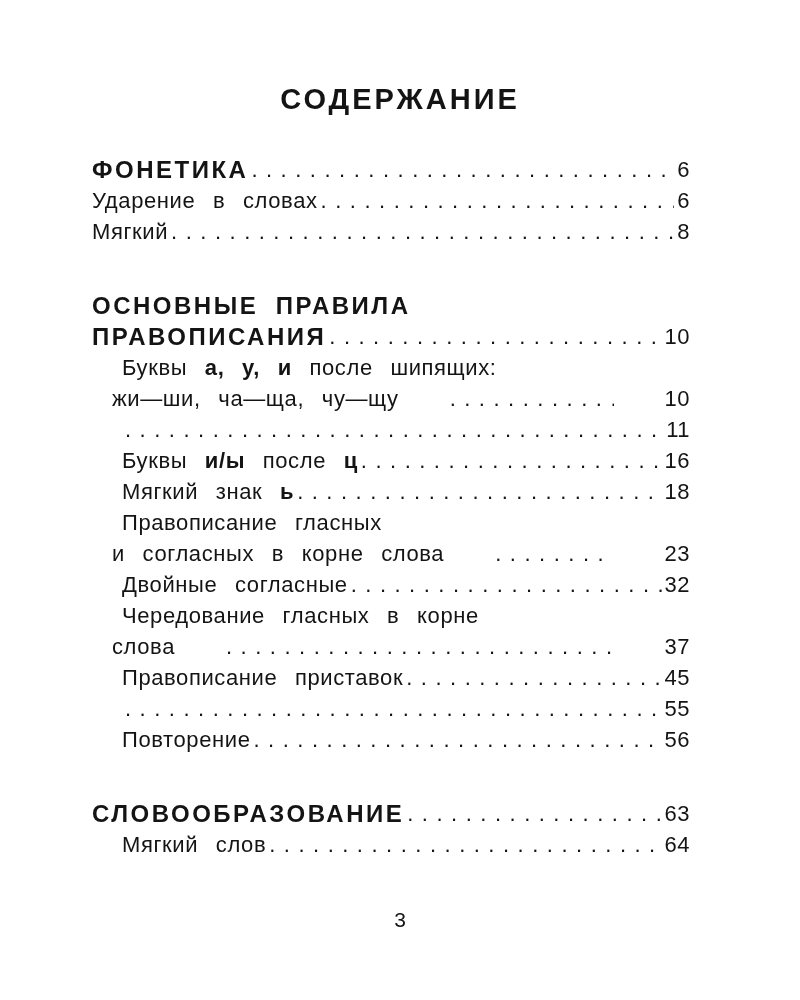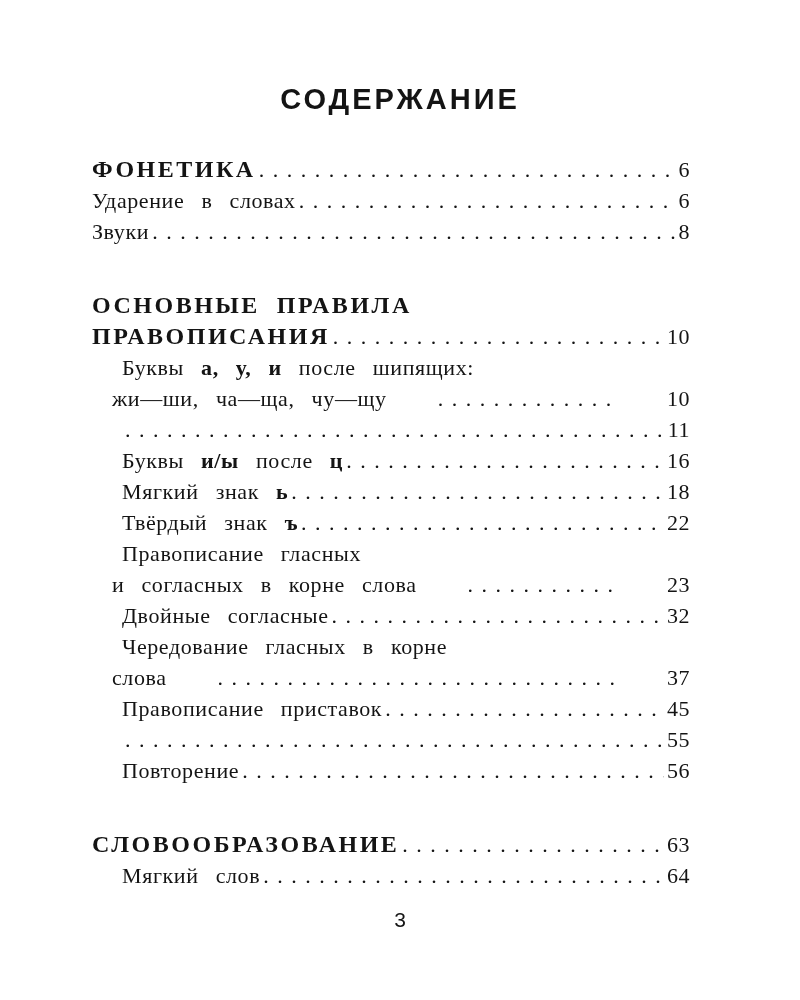--- a/index.html
+++ b/index.html
@@ -31,21 +31,20 @@
     margin-top: 43px;
   }
   .row {
     display: flex;
     align-items: flex-start;
     line-height: 31px;
     font-size: 22px;
     letter-spacing: 0.6px;
     word-spacing: 0.5em;
     white-space: nowrap;
-    font-family: Liberation Serif, serif;
   }
   .entry.section .row {
     font-weight: bold;
     font-size: 24px;
     letter-spacing: 2.5px;
     word-spacing: 0.35em;
   }
   .entry.sub .row { padding-left: 30px; }
   .entry.sub .row.cont { padding-left: 20px; gap: 48px; }
   .seg.b { font-weight: bold; }
@@ -96,21 +95,21 @@
       </div>
       <div class="entry plain">
         <div class="row">
           <span><span class="seg">Ударение в словах</span></span>
           <span class="leader"></span>
           <span class="pagenum">6</span>
         </div>
       </div>
       <div class="entry plain">
         <div class="row">
-          <span><span class="seg">Звуки</span></span>
+          <span><span class="seg">Мягкий</span></span>
           <span class="leader"></span>
           <span class="pagenum">8</span>
         </div>
       </div>
       <div class="entry section gap">
         <div class="row">
           <span><span class="seg b">ОСНОВНЫЕ ПРАВИЛА</span></span>
         </div>
         <div class="row">
           <span><span class="seg b">ПРАВОПИСАНИЯ</span></span>
@@ -143,27 +142,20 @@
       </div>
       <div class="entry sub">
         <div class="row">
           <span><span class="seg">Мягкий знак </span><span class="seg b">ь</span></span>
           <span class="leader"></span>
           <span class="pagenum">18</span>
         </div>
       </div>
       <div class="entry sub">
         <div class="row">
-          <span><span class="seg">Твёрдый знак </span><span class="seg b">ъ</span></span>
-          <span class="leader"></span>
-          <span class="pagenum">22</span>
-        </div>
-      </div>
-      <div class="entry sub">
-        <div class="row">
           <span><span class="seg">Правописание гласных</span></span>
         </div>
         <div class="row cont">
           <span><span class="seg">и согласных в корне слова</span></span>
           <span class="leader"></span>
           <span class="pagenum">23</span>
         </div>
       </div>
       <div class="entry sub">
         <div class="row">

